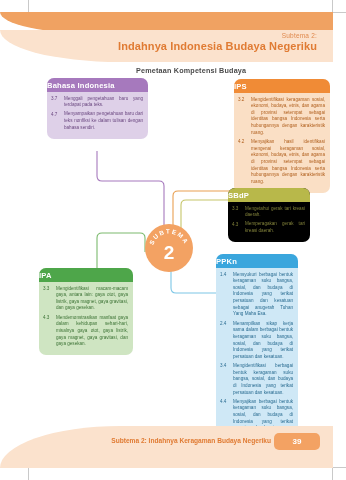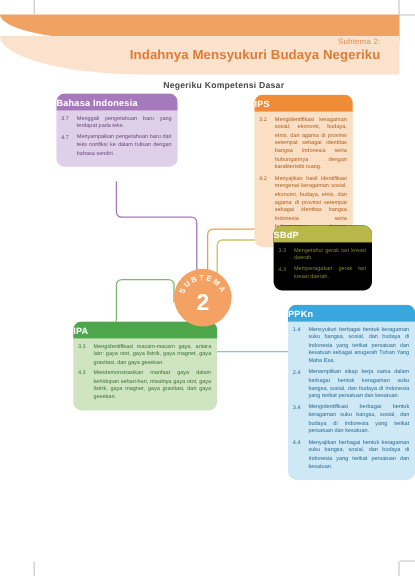--- a/index.html
+++ b/index.html
@@ -108,36 +108,36 @@
     line-height: 1.45;
     text-align: justify;
   }
 
   
   #card-bindo { left: 47px; top: 78px; width: 101px; background: #ded0e8; }
   #card-bindo .card-head { background: #a679bd; }
   #card-bindo .kd-num, #card-bindo .kd-txt { color: #6b4880; }
 
   
-  #card-ips { left: 212px; top: 79px; width: 82px; background: #fadfc5; }
+  #card-ips { left: 234px; top: 79px; width: 96px; background: #fadfc5; }
   #card-ips .card-head { background: #f08b36; }
   #card-ips .kd-num, #card-ips .kd-txt { color: #b05f1d; }
 
   
   #card-sbdp { left: 228px; top: 188px; width: 82px; background: #000000; }
   #card-sbdp .card-head { background: #b8b84a; }
   #card-sbdp .kd-num, #card-sbdp .kd-txt { color: #81813a; }
 
   
-  #card-ppkn { left: 240px; top: 254px; width: 106px; background: #cfe8f6; }
+  #card-ppkn { left: 216px; top: 254px; width: 82px; background: #cfe8f6; }
   #card-ppkn .card-head { background: #3aa6dd; }
   #card-ppkn .kd-num, #card-ppkn .kd-txt { color: #2b6d92; }
 
   
-  #card-ipa { left: 61px; top: 268px; width: 120px; background: #cfe5c2; }
+  #card-ipa { left: 39px; top: 268px; width: 94px; background: #cfe5c2; }
   #card-ipa .card-head { background: #4ea64a; }
   #card-ipa .kd-num, #card-ipa .kd-txt { color: #3d7336; }
 
   
   #subtema-badge {
     position: absolute;
     left: 145px; top: 224px;
     width: 48px; height: 48px;
     border-radius: 50%;
     background: #f3a263;
@@ -201,25 +201,25 @@
   <div class="trim b-left"></div>
   <div class="trim b-right"></div>
   <div class="trim r-top"></div>
   <div class="trim r-bot"></div>
 
   <div class="header-wrap">
     <div class="header-dark"></div>
     <div class="header-light"></div>
     <div class="header-text">
       <div class="header-sub">Subtema 2:</div>
-      <div class="header-title">Indahnya Mensyukuri Budaya Negeriku</div>
-    </div>
-  </div>
-
-  <div class="section-caption">Negeriku Kompetensi Dasar</div>
+      <div class="header-title">Indahnya Indonesia Budaya Negeriku</div>
+    </div>
+  </div>
+
+  <div class="section-caption">Pemetaan Kompetensi Budaya</div>
 
   <svg id="wires" viewBox="0 0 346 480">
 
     <path d="M 97 151 L 97 176 Q 97 181 102 181 L 159 181 Q 164 181 164 186 L 164 226" fill="none" stroke="#a679bd" stroke-width="1.1"></path>
 
     <path d="M 269 176 L 269 186 Q 269 191 264 191 L 178 191 Q 173 191 173 196 L 173 228" fill="none" stroke="#e9a052" stroke-width="1.1"></path>
 
     <path d="M 269 232 L 269 205 Q 269 200 264 200 L 186 200 Q 181 200 181 205 L 181 232" fill="none" stroke="#c6c66a" stroke-width="1.1"></path>
 
     <path d="M 269 262 L 269 288 Q 269 293 264 293 L 176 293 Q 171 293 171 288 L 171 270" fill="none" stroke="#7cc6e6" stroke-width="1.1"></path>
@@ -310,14 +310,21 @@
       <defs>
         <path id="arcpath" d="M 7.5 26 A 16.5 16.5 0 0 1 40.5 26"></path>
       </defs>
       <text>
         <textPath href="#arcpath" startOffset="50%" text-anchor="middle" id="arc-label-tp">SUBTEMA</textPath>
       </text>
     </svg>
     <div class="badge-num">2</div>
   </div>
 
+  <div class="footer-wrap">
+    <div class="footer-light"></div>
+    <div class="footer-text">Subtema 2: Indahnya Keragaman Budaya Negeriku</div>
+    <div class="footer-page">
+      <span>39</span>
+    </div>
+  </div>
 
 </div>
 
 </body></html>

